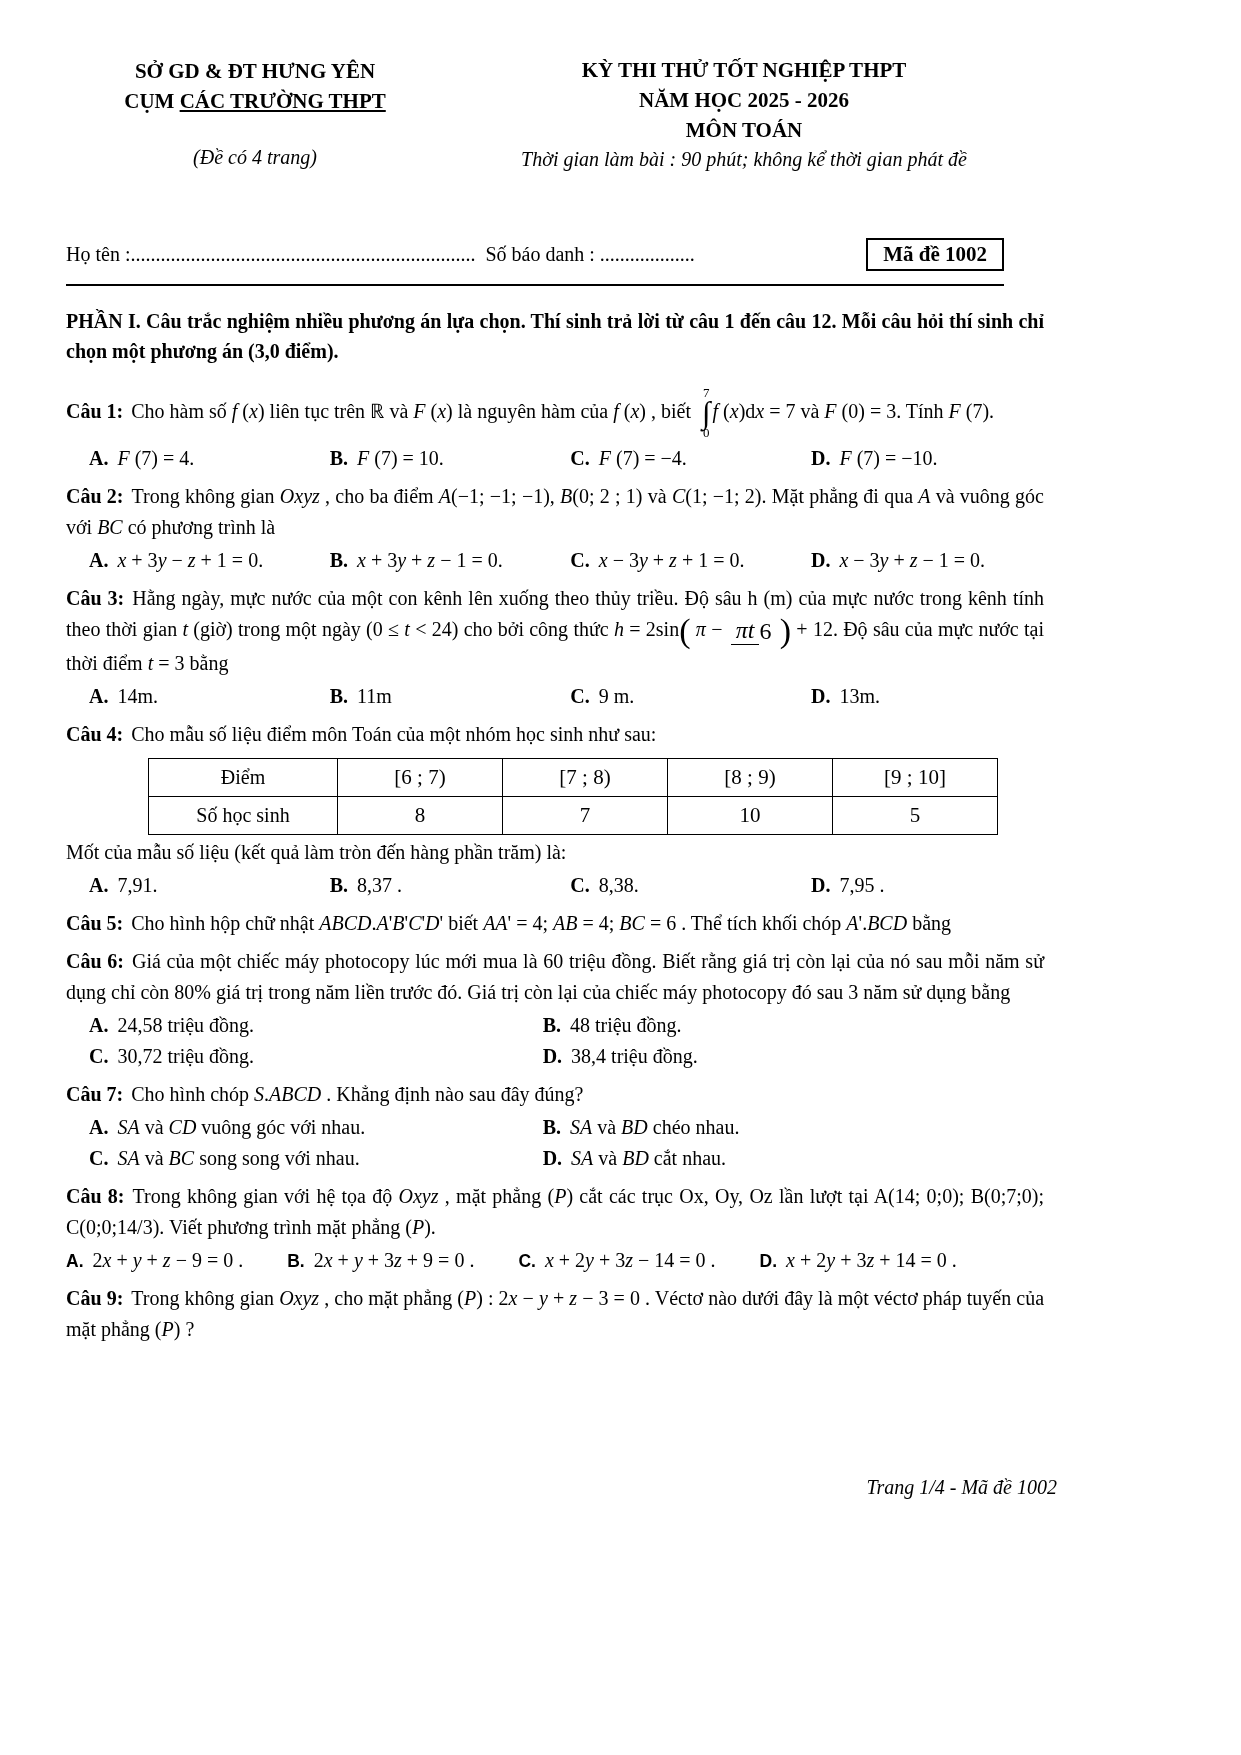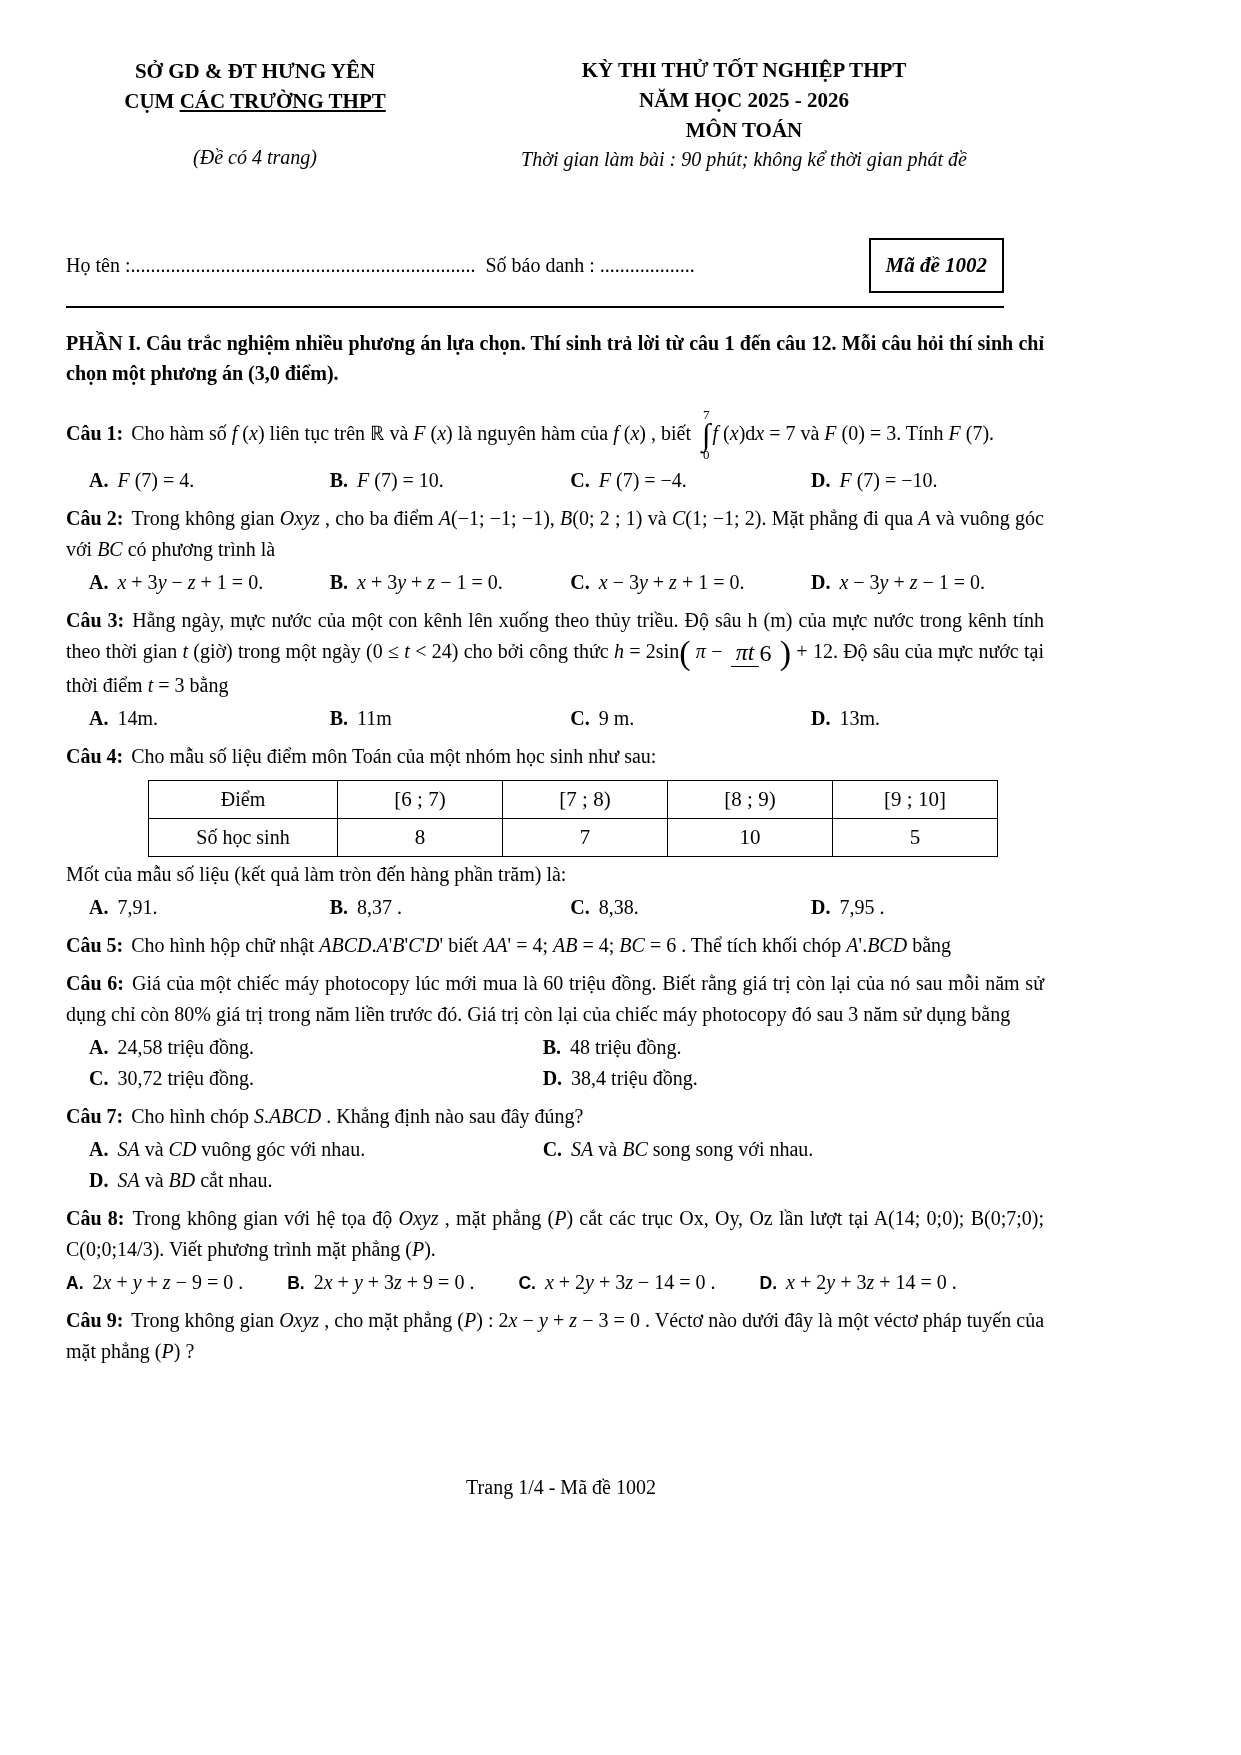--- a/index.html
+++ b/index.html
@@ -15,21 +15,21 @@
   .h-right{flex:1;text-align:center;line-height:1.42;}
   .hb{font-weight:bold;font-size:21px;}
   .hnote{font-style:italic;font-size:20px;}
   .h-left .hnote{margin-top:26px;}
   u{text-decoration:underline;}
 
   
   .cand{display:flex;align-items:center;margin-top:64px;}
   .cand .lbl{white-space:nowrap;}
   .cand .sbd{margin-left:10px;white-space:nowrap;}
-  .codebox{border:2px solid #000;font-weight:bold;font-size:21px;padding:13px 15px;margin-left:auto;margin-right:40px;white-space:nowrap;font-style:italic;}
+  .codebox{border:2px solid #000;font-weight:bold;font-size:21px;padding:2px 15px;margin-left:auto;margin-right:40px;white-space:nowrap;}
   .rule{border-top:2px solid #000;width:938px;margin-top:13px;}
 
   
   .part{font-weight:bold;margin-top:20px;text-align:justify;line-height:1.5;}
 
   
   .q{margin-top:7px;}
   .qt{margin:0;text-align:justify;line-height:1.55;}
   .ql{margin-right:8px;font-weight:bold;}
   .opts{margin-top:2px;line-height:1.55;}
@@ -47,21 +47,21 @@
 
   
   .bigint{display:inline-flex;flex-direction:column;align-items:center;vertical-align:middle;line-height:1;margin:0 2px 0 6px;}
   .bigint .lim{font-size:13px;line-height:1.1;font-style:normal;}
   .bigint .isym{font-size:31px;line-height:0.85;}
   .frac{display:inline-flex;flex-direction:row;align-items:flex-end;vertical-align:middle;line-height:1.15;margin:0 3px;font-size:24px;}
   .frac .num{padding:0 5px;border-bottom:1.4px solid #000;}
   .frac .den{padding-top:1px;}
   .bp{font-size:170%;vertical-align:middle;line-height:1;}
 
-  .footer{position:absolute;left:72px;top:1476px;width:978px;text-align:center;}
+  .footer{position:absolute;left:79px;top:1476px;width:978px;text-align:right;font-style:italic;}
 </style>
 </head>
 <body>
 
 <div class="page">
 
   <div class="header">
     <div class="h-left">
       <div class="hb">SỞ GD &amp; ĐT HƯNG YÊN</div>
       <div class="hb">CỤM <u>CÁC TRƯỜNG THPT</u></div>
@@ -161,20 +161,21 @@
       <span class="opt"><b class="ol">B.</b><span>48 triệu đồng.</span></span>
       <span class="opt"><b class="ol">C.</b><span>30,72 triệu đồng.</span></span>
       <span class="opt"><b class="ol">D.</b><span>38,4 triệu đồng.</span></span>
     </div>
   </div>
 
   <div class="q">
     <p class="qt"><b class="ql">Câu 7:</b><span>Cho hình chóp <i>S</i>.<i>ABCD</i> . Khẳng định nào sau đây đúng?</span></p>
     <div class="opts row2">
       <span class="opt"><b class="ol">A.</b><span><i>SA</i> và <i>CD</i> vuông góc với nhau.</span></span>
+      <span class="opt"><b class="ol">B.</b><span><i>SA</i> và <i>BD</i> chéo nhau.</span></span>
       <span class="opt"><b class="ol">C.</b><span><i>SA</i> và <i>BC</i> song song với nhau.</span></span>
       <span class="opt"><b class="ol">D.</b><span><i>SA</i> và <i>BD</i> cắt nhau.</span></span>
     </div>
   </div>
 
   <div class="q">
     <p class="qt"><b class="ql">Câu 8:</b><span>Trong không gian với hệ tọa độ <i>Oxyz</i> , mặt phẳng (<i>P</i>) cắt các trục Ox, Oy, Oz lần lượt tại A(14; 0;0); B(0;7;0); C(0;0;14/3). Viết phương trình mặt phẳng (<i>P</i>).</span></p>
     <div class="opts rowflex sans">
       <span class="opt"><b class="ol">A.</b><span>2<i>x</i> + <i>y</i> + <i>z</i> − 9 = 0 .</span></span>
       <span class="opt"><b class="ol">B.</b><span>2<i>x</i> + <i>y</i> + 3<i>z</i> + 9 = 0 .</span></span>

